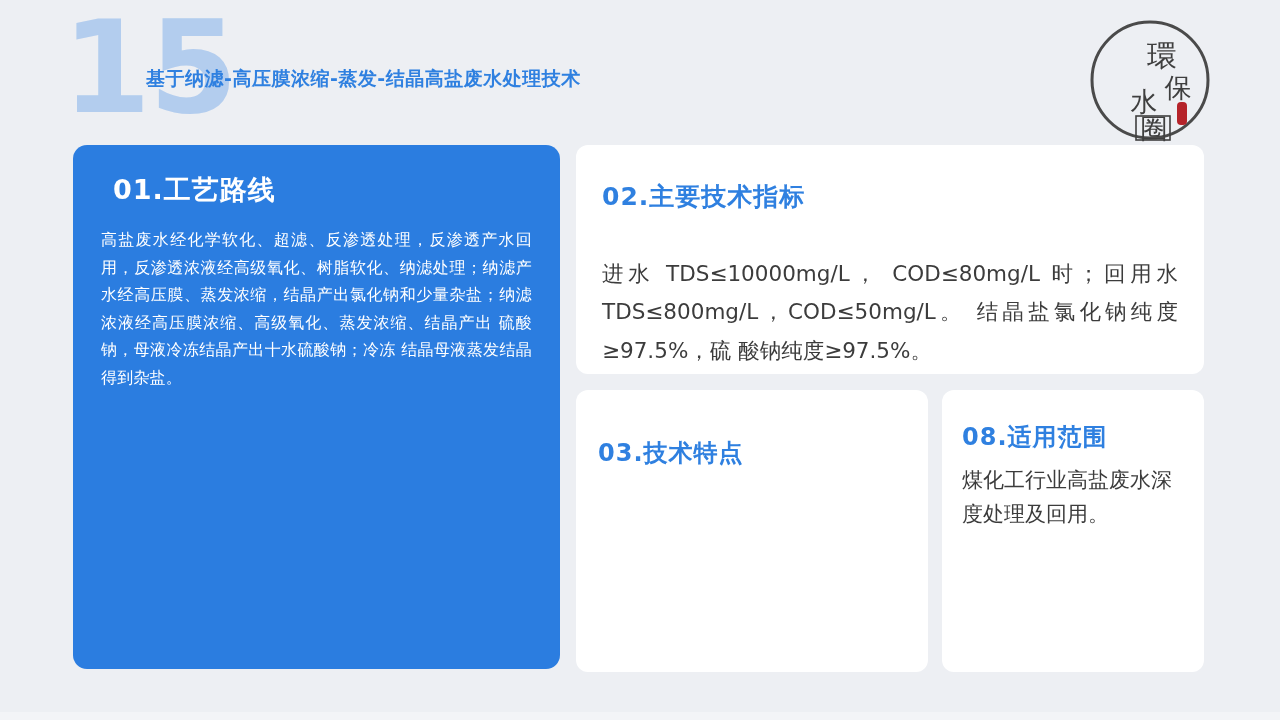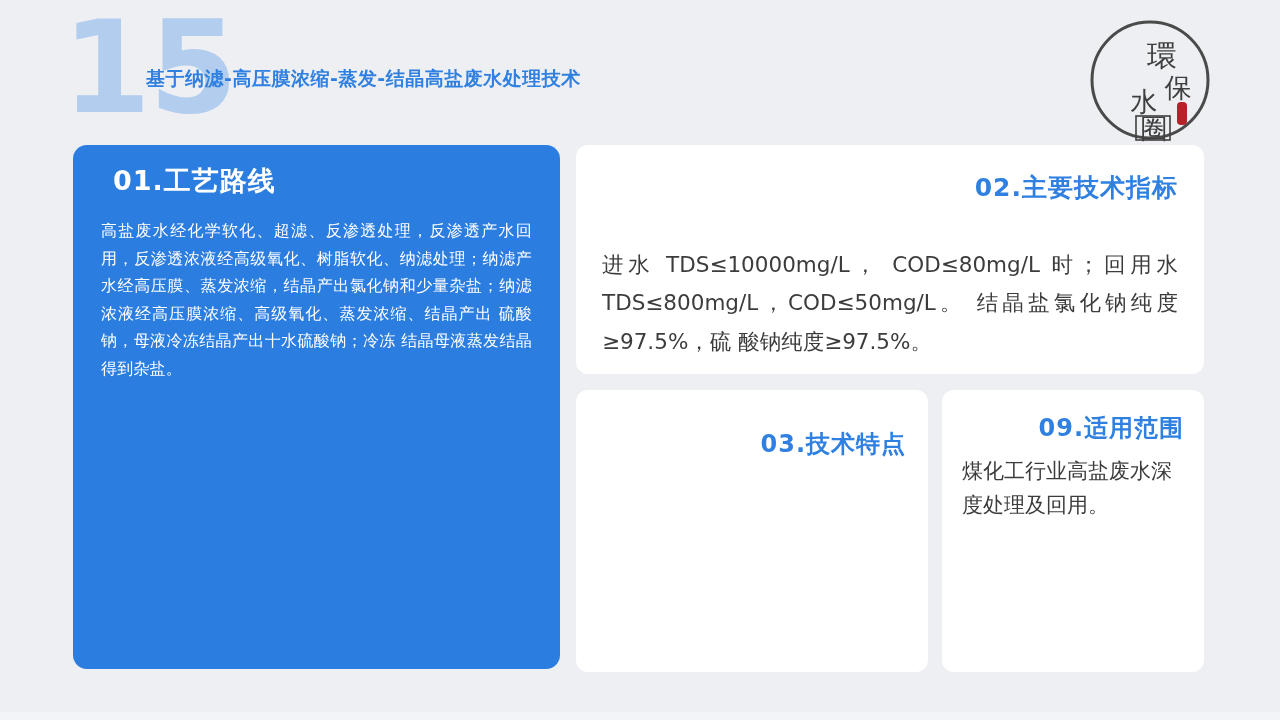--- a/index.html
+++ b/index.html
@@ -68,21 +68,21 @@
   
   .card-left {
     position: absolute;
     left: 73px;
     top: 145px;
     width: 487px;
     height: 524px;
     background: #2b7de0;
     border-radius: 14px;
     box-sizing: border-box;
-    padding: 10px 26px 20px 26px;
+    padding: 19px 26px 20px 26px;
   }
   .card-left .card-title {
     color: #ffffff;
     font-size: 27px;
     font-weight: 700;
     letter-spacing: 1px;
     margin: 8px 0 18px 14px;
   }
   .card-left .card-body {
     color: #ffffff;
@@ -120,22 +120,21 @@
     width: 262px;
     height: 282px;
     padding: 22px 20px 14px 20px;
   }
 
   .card-white .card-title {
     color: #2f80e0;
     font-size: 25px;
     font-weight: 700;
     letter-spacing: 1px;
-    margin: 0 0 14px 0;
-    text-align: right;
+    margin: 9px 0 14px 0;
   }
   .card-03 .card-title,
   .card-04 .card-title {
     font-size: 24px;
     margin-bottom: 10px;
   }
   .card-white .card-body {
     color: #3c3c3c;
     font-size: 22px;
     line-height: 1.68;
@@ -187,18 +186,18 @@
   <div class="card-white card-02">
     <div class="card-title">02.主要技术指标</div>
     <div class="card-body">进水 TDS≤10000mg/L， COD≤80mg/L 时；回用水 TDS≤800mg/L，COD≤50mg/L。 结晶盐氯化钠纯度≥97.5%，硫 酸钠纯度≥97.5%。</div>
   </div>
 
   <div class="card-white card-03">
     <div class="card-title">03.技术特点</div>
   </div>
 
   <div class="card-white card-04">
-    <div class="card-title">09.适用范围</div>
+    <div class="card-title">08.适用范围</div>
     <div class="card-body">煤化工行业高盐废水深度处理及回用。</div>
   </div>
 
   <div class="bottom-strip"></div>
 </div>
 
 </body></html>

